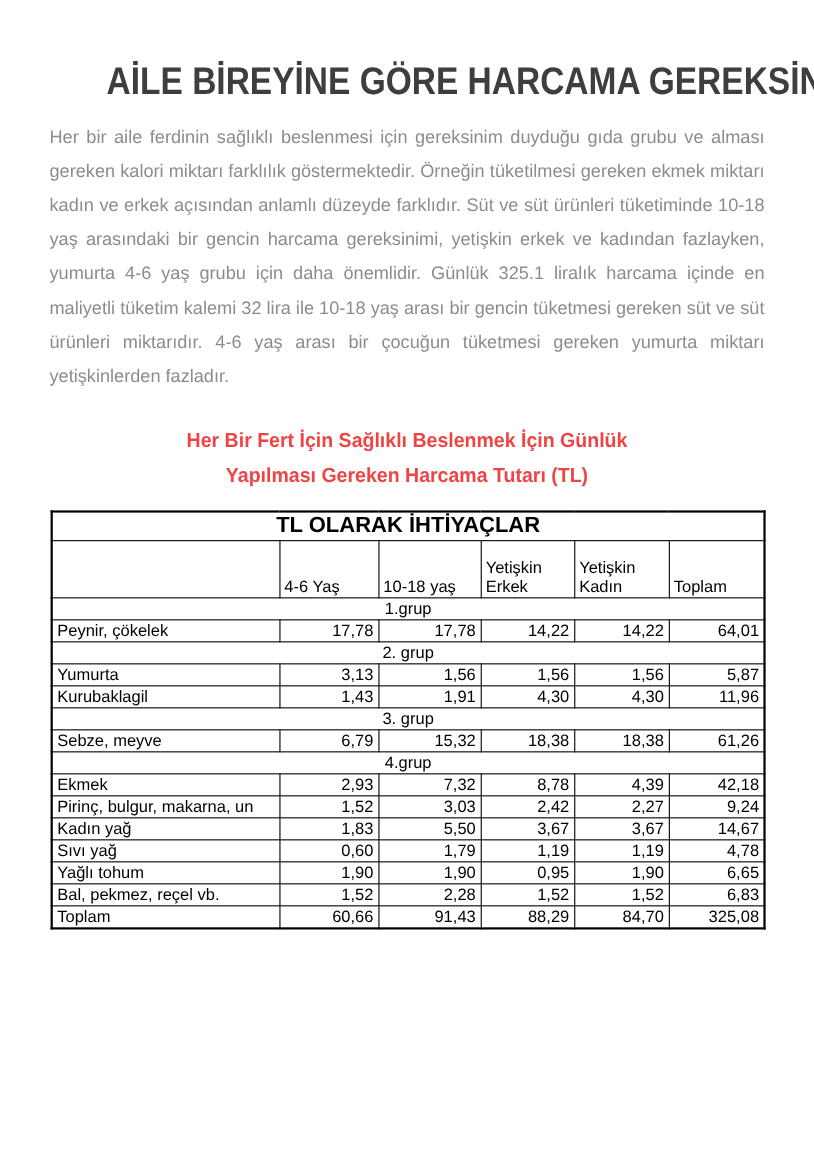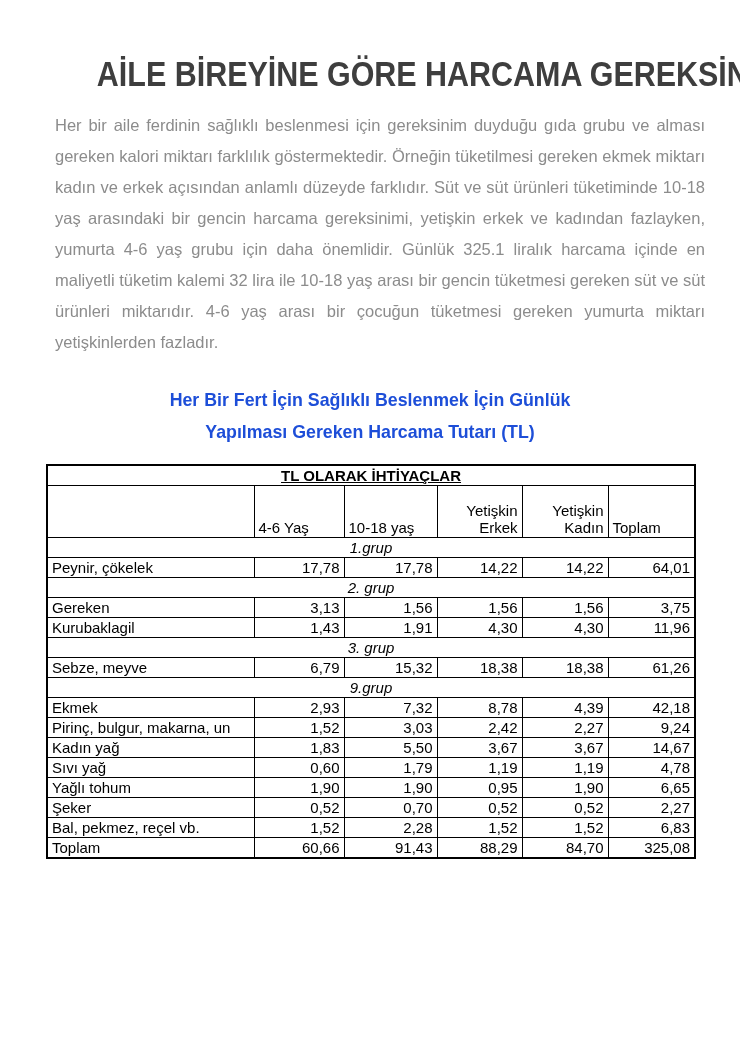--- a/index.html
+++ b/index.html
@@ -17,32 +17,32 @@
     text-align: center;
     font-size: 35px;
     line-height: 40px;
     font-weight: bold;
     color: #3e3e3e;
     white-space: nowrap;
   }
   .title-inner { display: inline-block; transform: scaleX(0.87); transform-origin: center; letter-spacing: 0px; }
 
   p.intro {
-    margin: 16px 0 26px 10px;
+    margin: 16px 0 26px 0;
     width: 650px;
     font-size: 16.5px;
     line-height: 31px;
     color: #8c8c8c;
     text-align: justify;
   }
 
   h2.table-heading {
     margin: 0 0 16px 0;
     text-align: center;
-    color: #1d4ed8;
+    color: #ef4444;
     font-size: 18.5px;
     line-height: 32px;
     font-weight: bold;
   }
   .sub-line { display: block; transform: scaleX(0.96); transform-origin: center; }
 
   table.needs {
     border-collapse: collapse;
     border: 2px solid #000;
     width: 648px;
@@ -52,35 +52,34 @@
     table-layout: fixed;
   }
   table.needs th, table.needs td {
     border: 1px solid #000;
     padding: 1px 4px;
     overflow: hidden;
     white-space: nowrap;
   }
   th.caption-cell {
     font-weight: bold;
-    font-size: 15px;
+    font-size: 20px;
     height: 20px;
     white-space: nowrap;
-    text-decoration: underline;
   }
   tr.col-header-row th {
     font-weight: normal;
     vertical-align: bottom;
     height: 52px;
     white-space: normal;
   }
   th.col-blank { }
   th.col-left { text-align: left; margin-left: 45px; }
-  th.col-center { text-align: right; padding-bottom: 3px; margin-left: 38px; }
-  td.group-cell { text-align: center; height: 17px; padding: 0 4px; font-style: italic; }
+  th.col-center { text-align: left; padding-bottom: 3px; margin-left: 38px; }
+  td.group-cell { text-align: center; height: 17px; padding: 0 4px; }
   td.item-cell { text-align: left; height: 20px; }
   td.value-cell { text-align: right; height: 20px; }
 </style>
 </head>
 <body>
 
 <div class="page">
 
   <h1 class="doc-title"><span class="title-inner">AİLE BİREYİNE GÖRE HARCAMA GEREKSİNİMİ</span></h1>
 
@@ -122,26 +121,26 @@
           <td class="value-cell">17,78</td>
           <td class="value-cell">17,78</td>
           <td class="value-cell">14,22</td>
           <td class="value-cell">14,22</td>
           <td class="value-cell">64,01</td>
         </tr>
         <tr>
           <td class="group-cell" colspan="6">2. grup</td>
         </tr>
         <tr>
-          <td class="item-cell">Gereken</td>
+          <td class="item-cell">Yumurta</td>
           <td class="value-cell">3,13</td>
           <td class="value-cell">1,56</td>
           <td class="value-cell">1,56</td>
           <td class="value-cell">1,56</td>
-          <td class="value-cell">3,75</td>
+          <td class="value-cell">5,87</td>
         </tr>
         <tr>
           <td class="item-cell">Kurubaklagil</td>
           <td class="value-cell">1,43</td>
           <td class="value-cell">1,91</td>
           <td class="value-cell">4,30</td>
           <td class="value-cell">4,30</td>
           <td class="value-cell">11,96</td>
         </tr>
         <tr>
@@ -149,21 +148,21 @@
         </tr>
         <tr>
           <td class="item-cell">Sebze, meyve</td>
           <td class="value-cell">6,79</td>
           <td class="value-cell">15,32</td>
           <td class="value-cell">18,38</td>
           <td class="value-cell">18,38</td>
           <td class="value-cell">61,26</td>
         </tr>
         <tr>
-          <td class="group-cell" colspan="6">9.grup</td>
+          <td class="group-cell" colspan="6">4.grup</td>
         </tr>
         <tr>
           <td class="item-cell">Ekmek</td>
           <td class="value-cell">2,93</td>
           <td class="value-cell">7,32</td>
           <td class="value-cell">8,78</td>
           <td class="value-cell">4,39</td>
           <td class="value-cell">42,18</td>
         </tr>
         <tr>
@@ -192,28 +191,20 @@
         </tr>
         <tr>
           <td class="item-cell">Yağlı tohum</td>
           <td class="value-cell">1,90</td>
           <td class="value-cell">1,90</td>
           <td class="value-cell">0,95</td>
           <td class="value-cell">1,90</td>
           <td class="value-cell">6,65</td>
         </tr>
         <tr>
-          <td class="item-cell">Şeker</td>
-          <td class="value-cell">0,52</td>
-          <td class="value-cell">0,70</td>
-          <td class="value-cell">0,52</td>
-          <td class="value-cell">0,52</td>
-          <td class="value-cell">2,27</td>
-        </tr>
-        <tr>
           <td class="item-cell">Bal, pekmez, reçel vb.</td>
           <td class="value-cell">1,52</td>
           <td class="value-cell">2,28</td>
           <td class="value-cell">1,52</td>
           <td class="value-cell">1,52</td>
           <td class="value-cell">6,83</td>
         </tr>
         <tr>
           <td class="item-cell">Toplam</td>
           <td class="value-cell">60,66</td>

